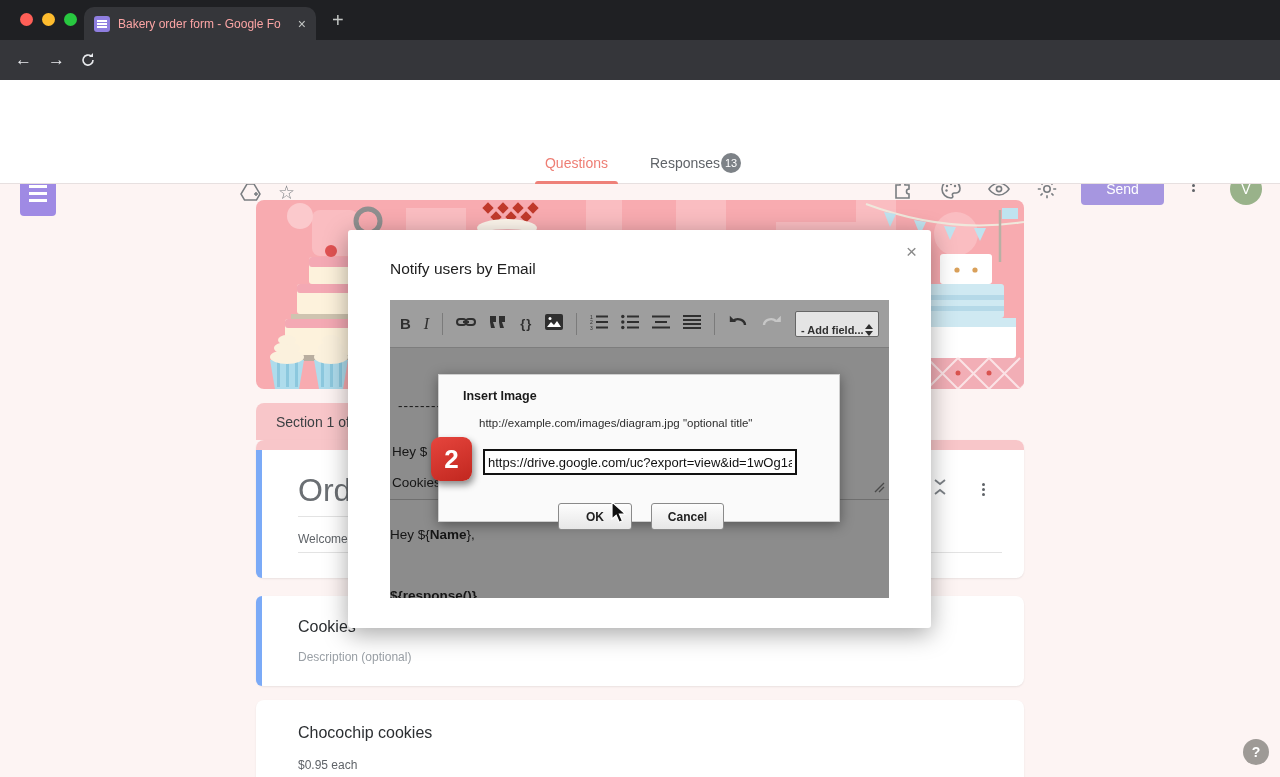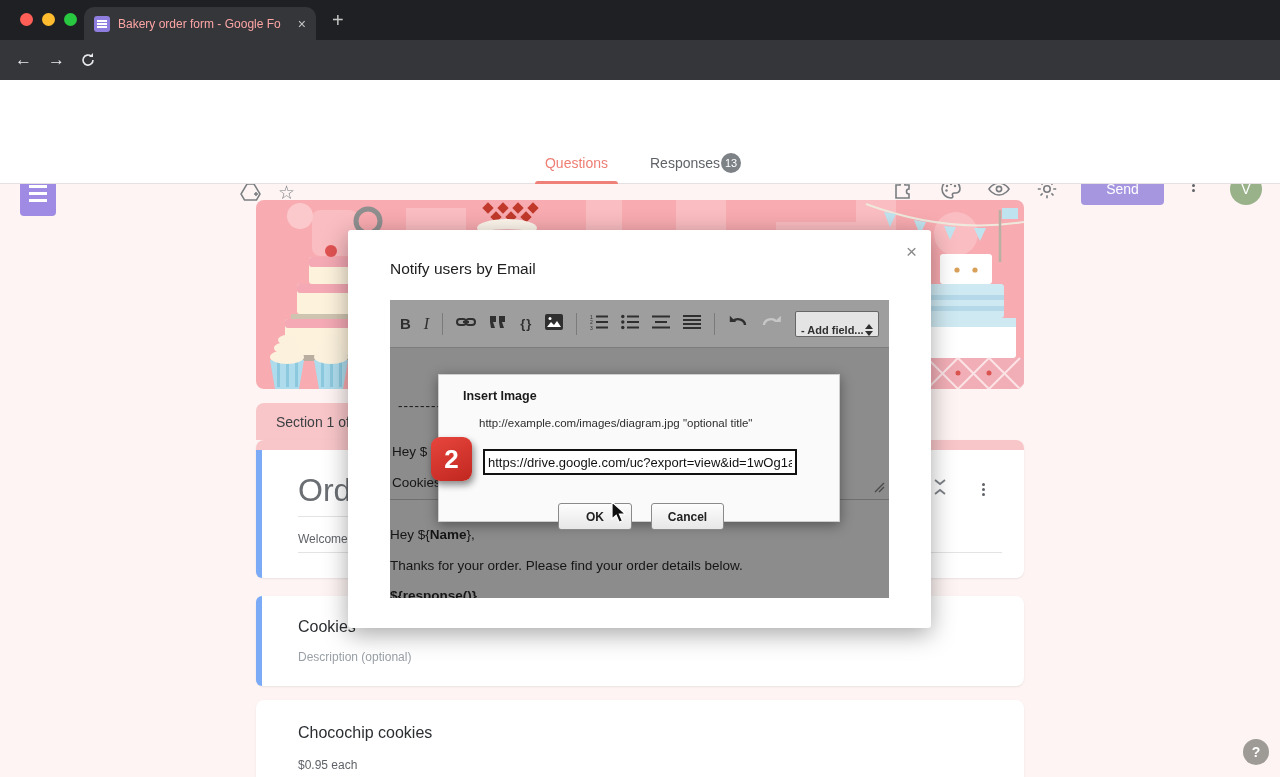--- a/index.html
+++ b/index.html
@@ -448,21 +448,20 @@
           <svg width="12" height="12" viewBox="0 0 12 12">
               <g stroke="#4a4a4a" stroke-width="1.4">
                 <path d="M2 11L11 2M6 11l5-5"></path>
               </g>
             </svg>
         </span>
       </div>
 
       <div class="abs ed-preview">
         <div class="abs pv-l1"><span>Hey ${</span><b>Name</b><span>},</span></div>
-        <div class="abs pv-l2">Thanks for your order. Please find your order details below.</div>
         <div class="abs pv-l3">${response()}</div>
       </div>
     </div>
   </div>
 
   <div class="abs insert-dlg">
     <div class="abs ins-title">Insert Image</div>
     <div class="abs ins-helper">http://example.com/images/diagram.jpg "optional title"</div>
     <input class="abs ins-input" value="https://drive.google.com/uc?export=view&amp;id=1wOg1aI" style="">
     <div class="abs ins-btn btn-ok">OK</div>

